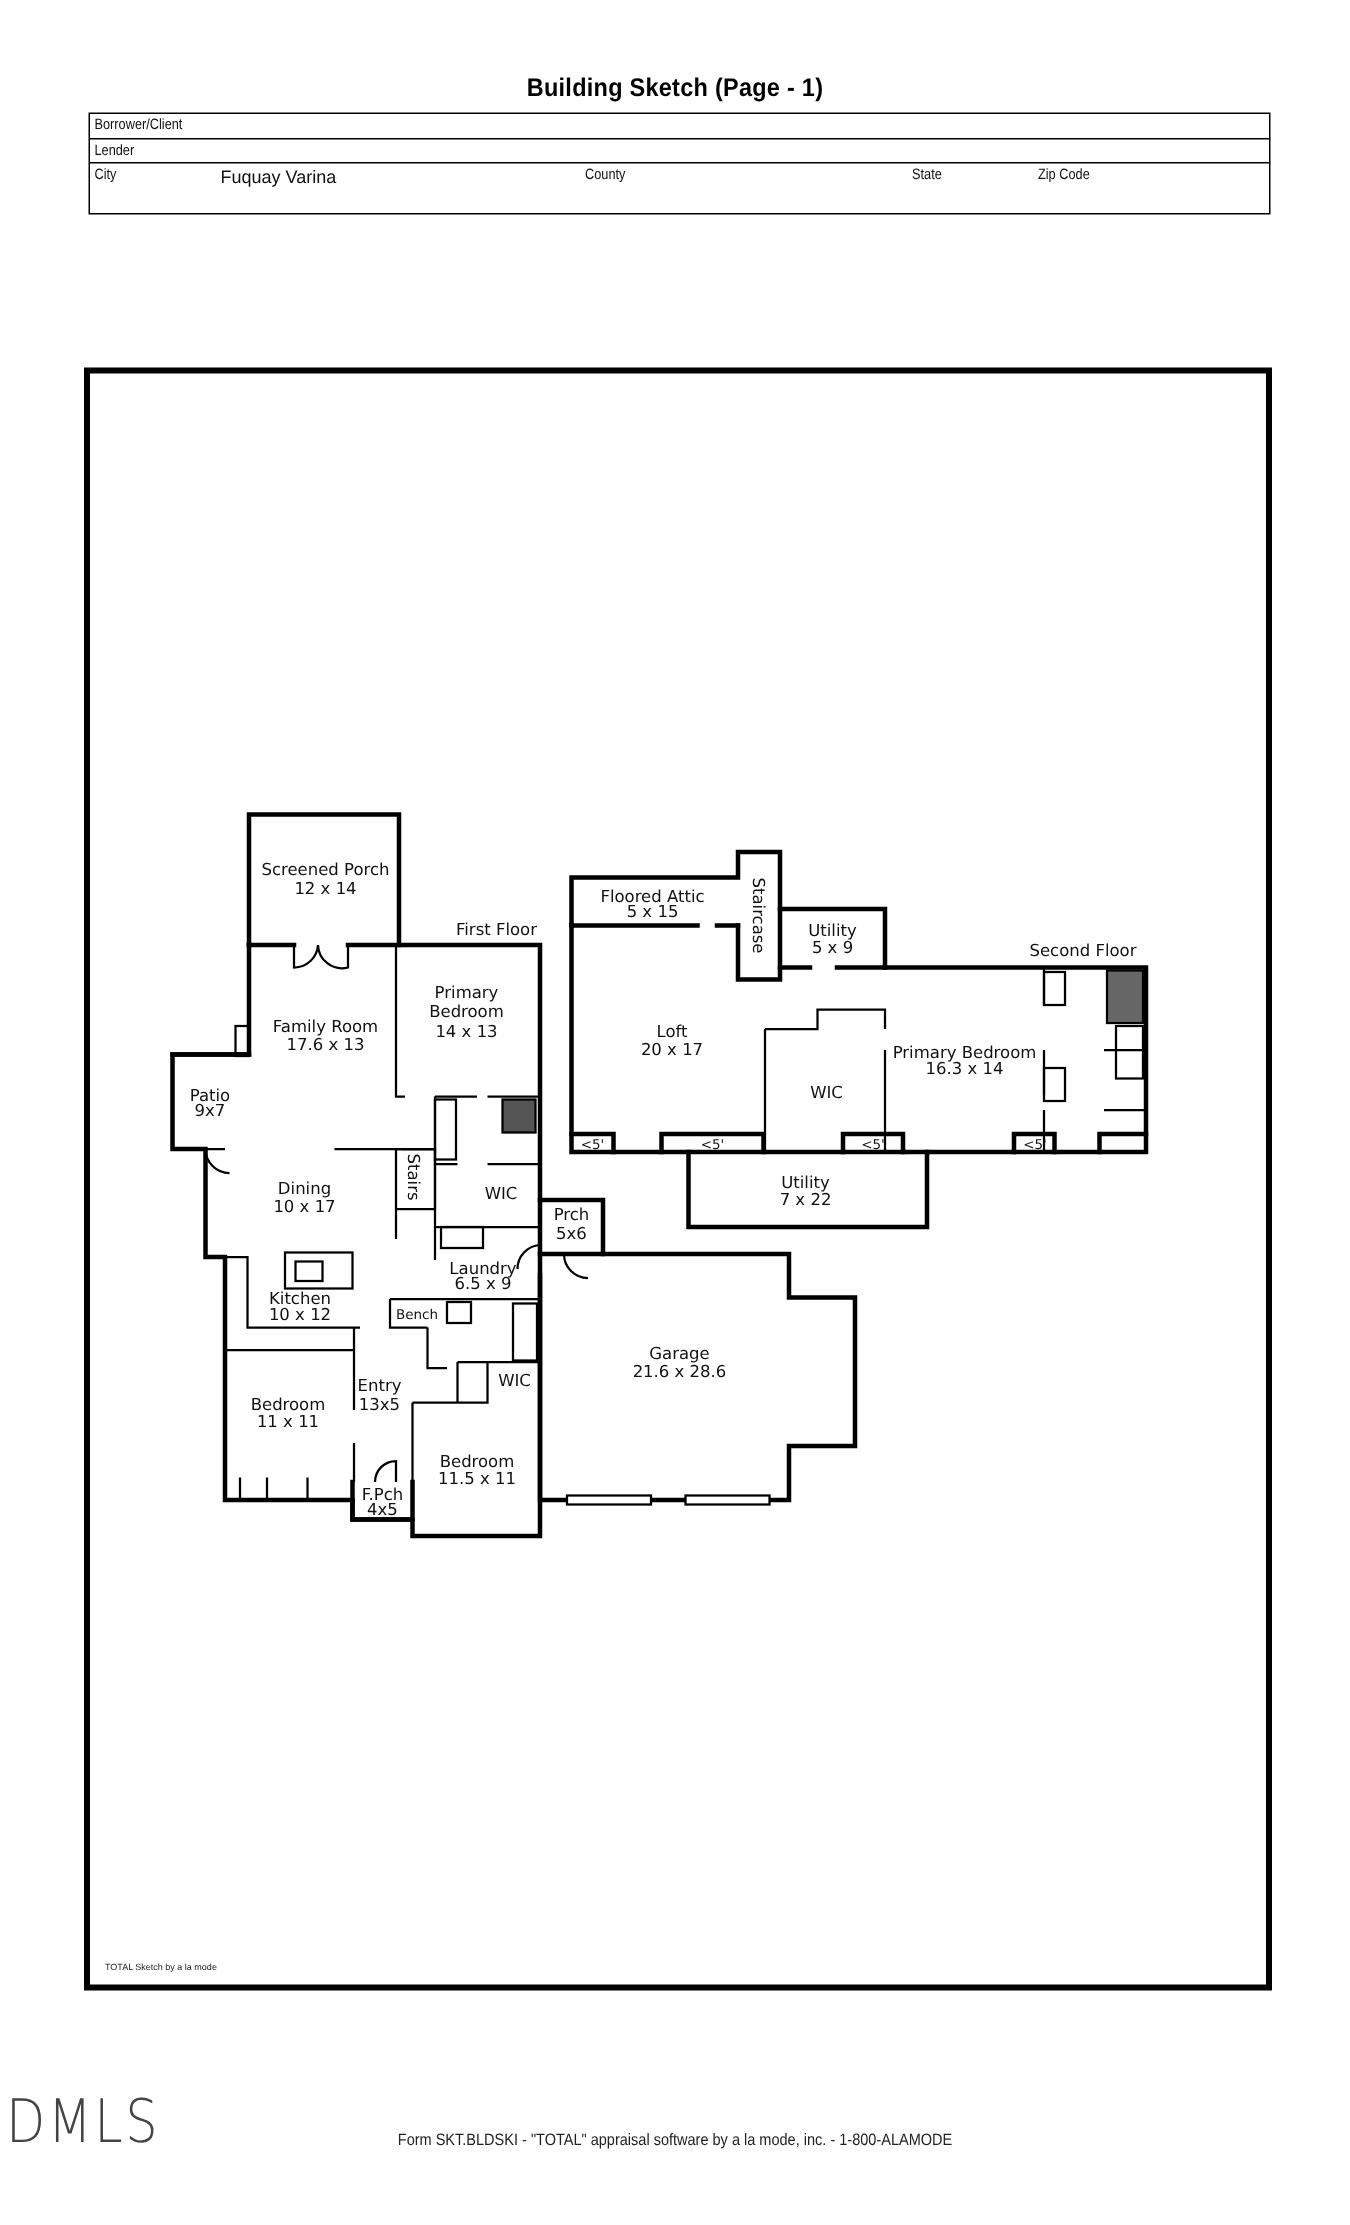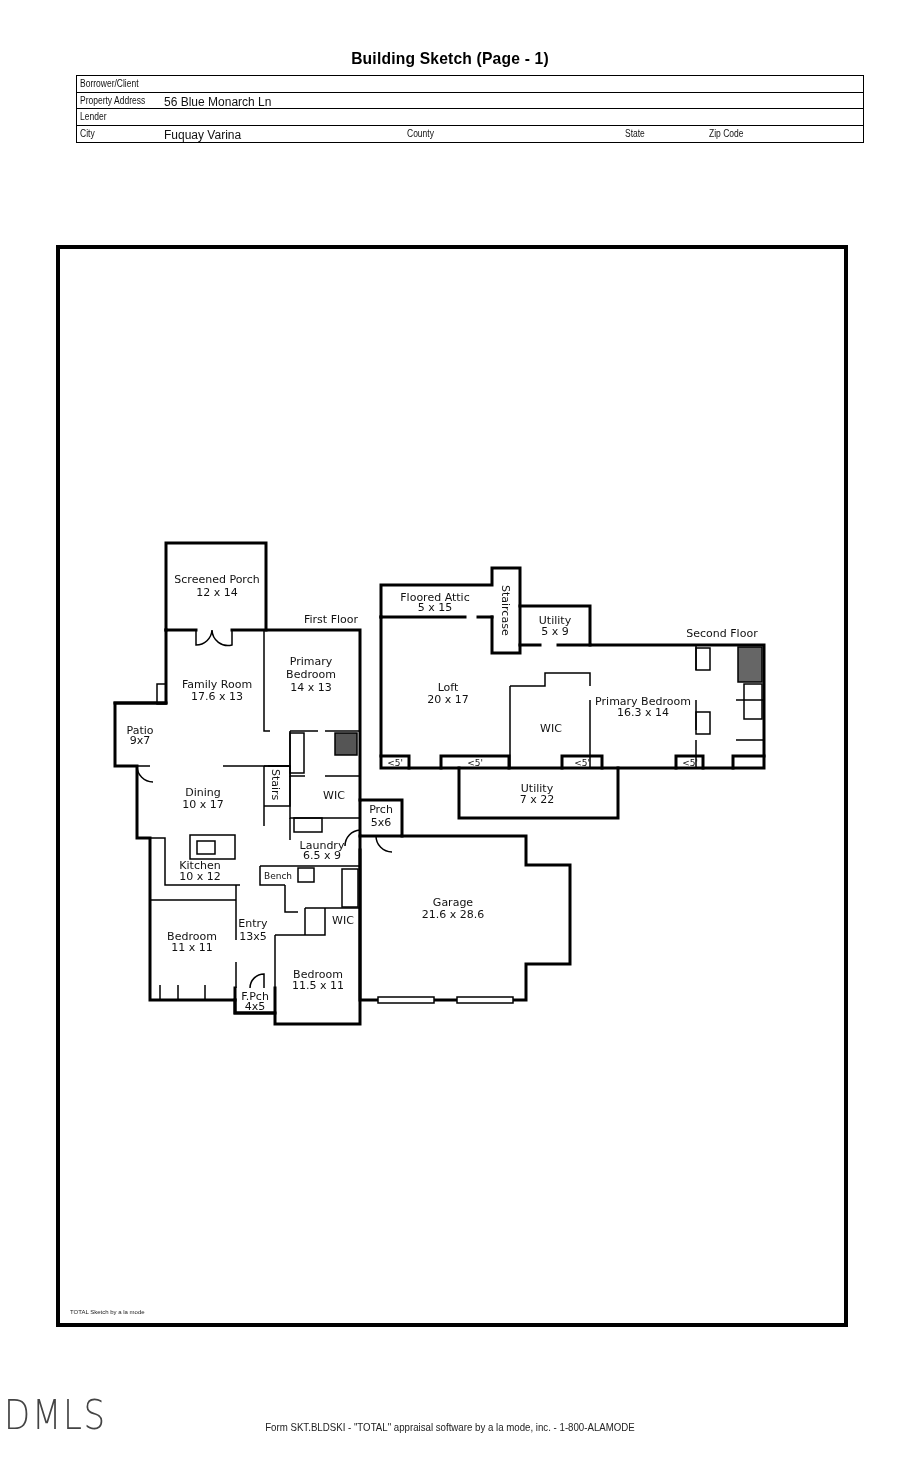--- a/index.html
+++ b/index.html
@@ -1,42 +1,38 @@
 <!DOCTYPE html>
 <html><head>
 <meta charset="utf-8">
 <style>
   html, body { margin:0; padding:0; background:#ffffff; }
   body { width:900px; height:1483px; position:relative; overflow:hidden; font-family:"Liberation Sans", sans-serif; color:#000; }
   .title { position:absolute; top:49px; left:0; width:900px; text-align:center; font-family:"Liberation Sans", sans-serif; font-weight:bold; font-size:17px; letter-spacing:0.2px; transform:scaleX(0.92); }
-  .header-table { position:absolute; left:76px; top:75px; width:788px; height:68px; border:1px solid #000; box-sizing:border-box; }
+  .header-table { position:absolute; left:59px; top:75px; width:788px; height:68px; border:1px solid #000; box-sizing:border-box; }
   .hrow { position:relative; height:16.5px; border-bottom:1px solid #000; box-sizing:border-box; font-size:10px; line-height:16px; }
   .hrow:last-child { border-bottom:none; }
   .hlabel { position:absolute; left:3px; top:0; font-size:10px; transform:scaleX(0.85); transform-origin:left; color:#111; }
   .hval { position:absolute; top:1px; font-size:12px; color:#111; }
   .sketch-frame { position:absolute; left:56px; top:245px; width:792px; height:1082px; border:4px solid #000; box-sizing:border-box; }
   .sketch-credit { position:absolute; left:70px; top:1309px; font-size:6px; color:#222; }
   .footer-form { position:absolute; left:0; width:900px; top:1421px; text-align:center; font-size:11px; color:#222; transform:scaleX(0.88); }
   .dmls { position:absolute; left:4px; top:1392px; font-size:40px; font-weight:100; color:#444; letter-spacing:2px; font-family:"DejaVu Sans", sans-serif; transform:scaleX(0.85); transform-origin:left; -webkit-text-stroke:0; }
   svg text { font-family:"DejaVu Sans", sans-serif; font-size:11px; fill:#111; }
   svg .small { font-size:9px; }
 </style>
 </head>
 <body>
 
 <div class="title">Building Sketch (Page - 1)</div>
 
 <div class="header-table">
   <div class="hrow">
     <span class="hlabel">Borrower/Client</span>
     <span class="hval" style="left:87px"></span>
-  </div>
-  <div class="hrow">
-    <span class="hlabel">Property Address</span>
-    <span class="hval" style="left:87px">56 Blue Monarch Ln</span>
   </div>
   <div class="hrow">
     <span class="hlabel">Lender</span>
   </div>
   <div class="hrow">
     <span class="hlabel">City</span>
     <span class="hval" style="left:87px">Fuquay Varina</span>
     <span class="hlabel" style="left:330px">County</span>
     <span class="hlabel" style="left:548px">State</span>
     <span class="hlabel" style="left:632px">Zip Code</span>

